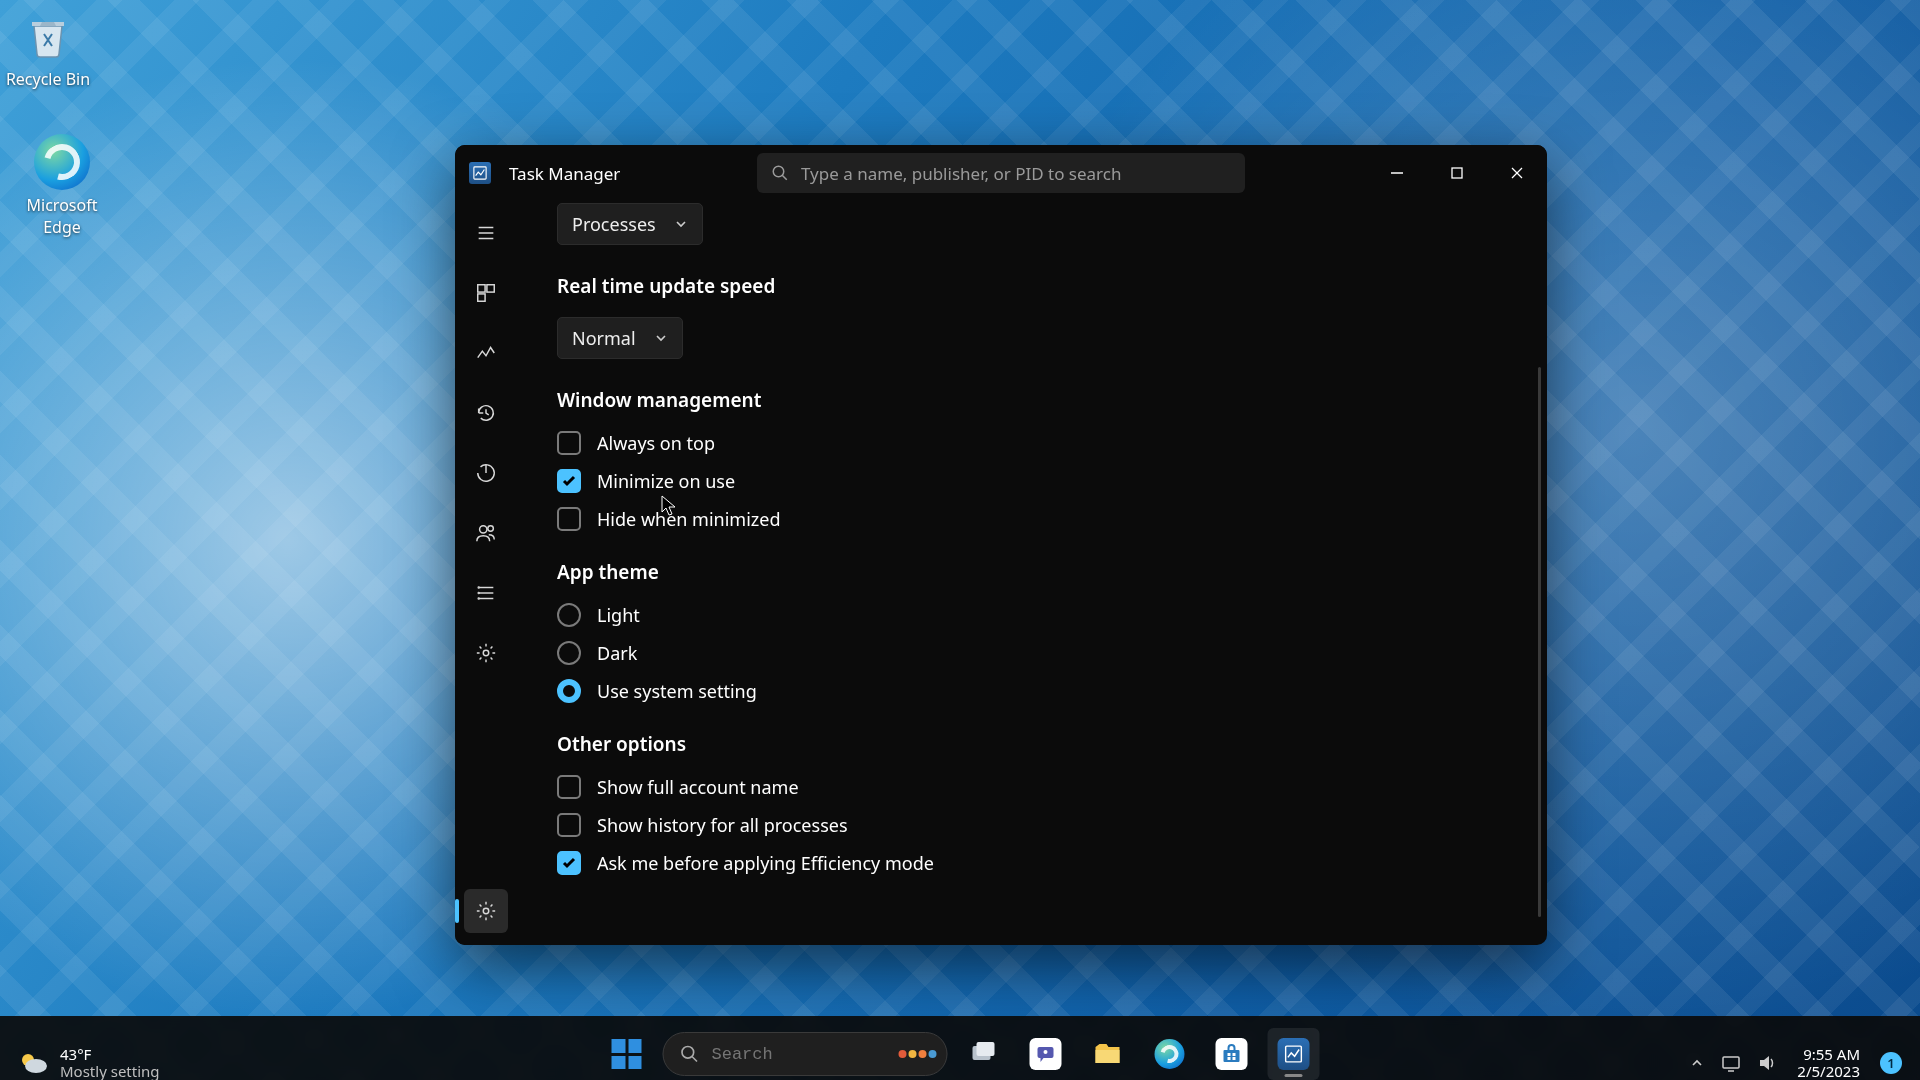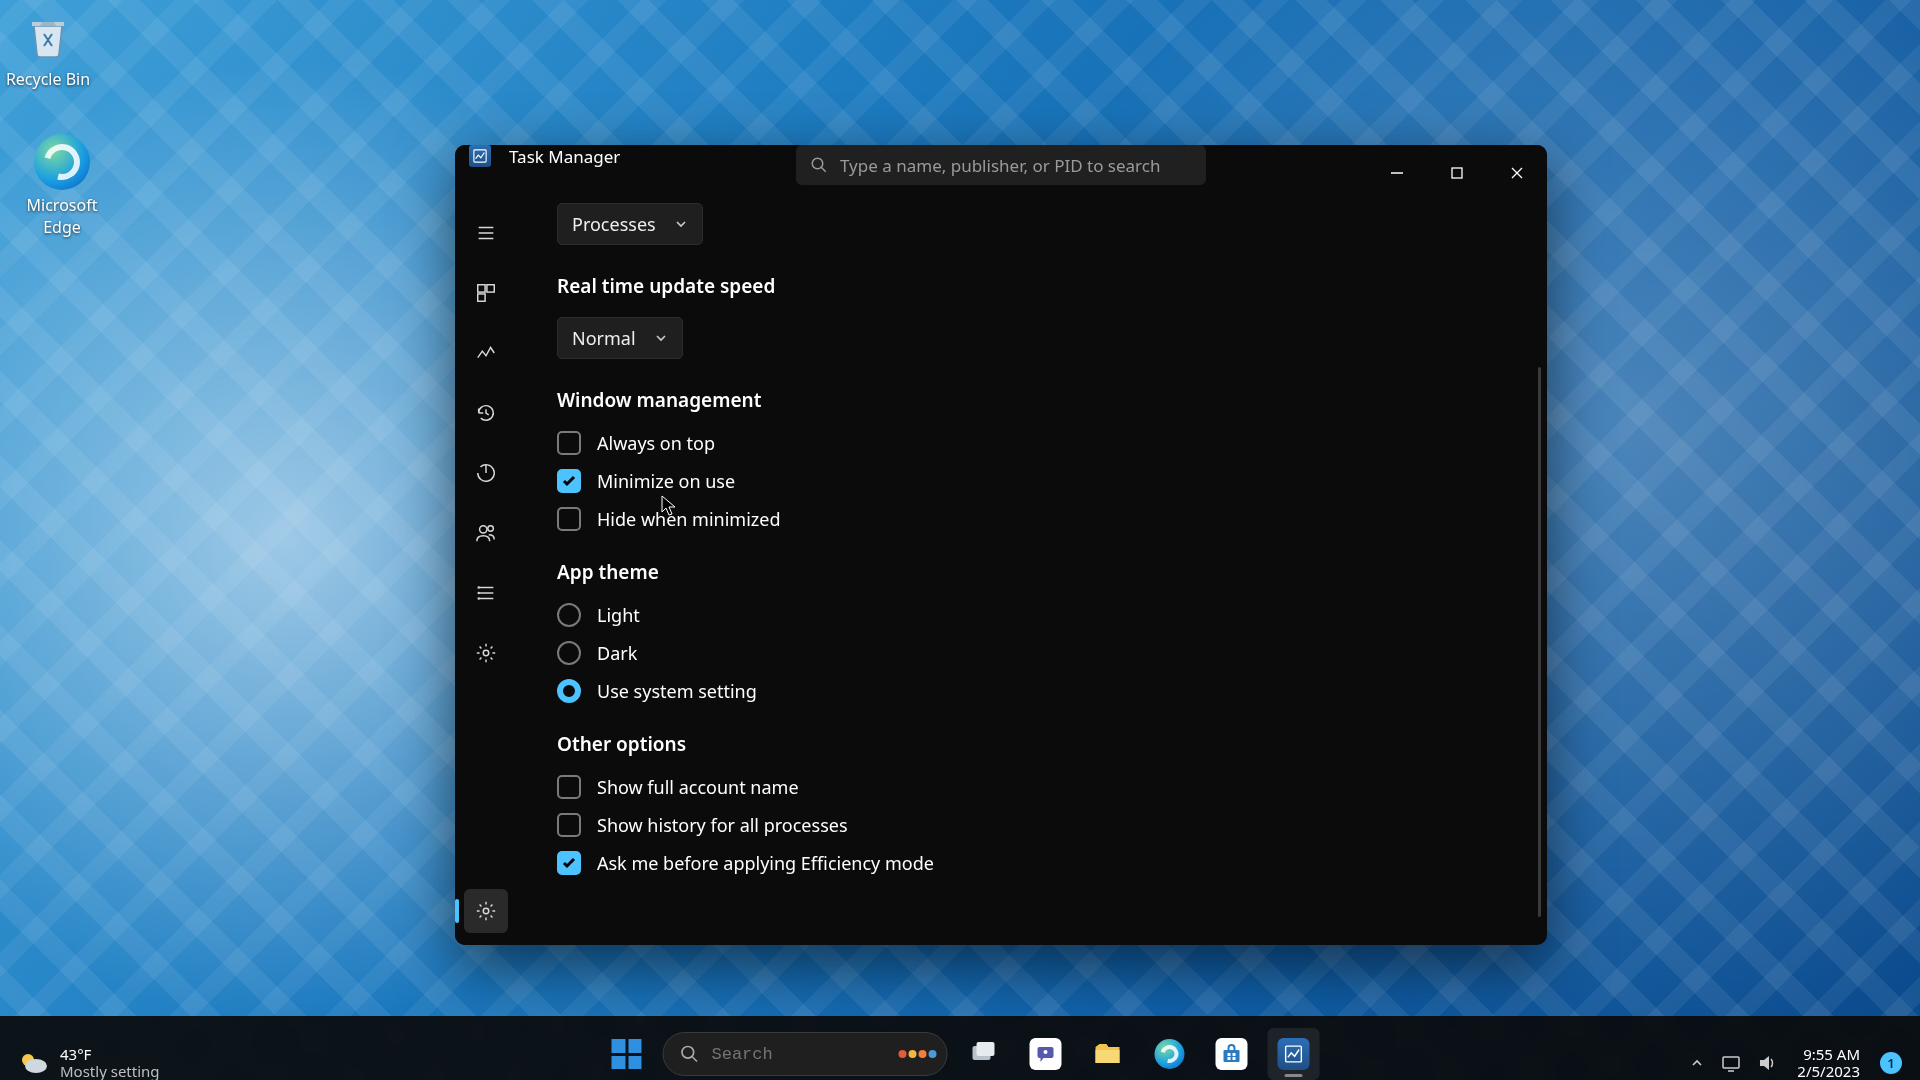--- a/index.html
+++ b/index.html
@@ -28,29 +28,29 @@
 .edge-icon .ico { border-radius: 50%; background: radial-gradient(circle at 35% 30%, #7ed9a3, #1a9fe0 55%, #0a56c2); position: relative; }
 .edge-icon .ico::after { content: ""; position: absolute; inset: 10px; border: 6px solid rgba(255,255,255,0.85); border-radius: 50%; border-left-color: transparent; transform: rotate(-30deg); }
 
 
 .window {
   position: absolute; left: 455px; top: 145px; width: 1092px; height: 800px;
   background: #0b0b0b; border-radius: 10px; box-shadow: 0 20px 60px rgba(0,0,0,0.55);
   display: flex; flex-direction: column; overflow: hidden;
 }
 .titlebar {
-  height: 56px; display: flex; padding: 0 0 0 14px; color: #fff;
+  height: 56px; display: flex; align-items: center; padding: 0 0 0 14px; color: #fff;
   background: #0b0b0b; position: relative;
 }
 .titlebar .app-icon { width: 22px; height: 22px; margin-right: 18px; background: linear-gradient(#2b6fb5,#1e4f85); border-radius: 3px; display:flex;align-items:center;justify-content:center; }
 .titlebar .app-icon svg { width: 14px; height: 14px; }
 .titlebar .title { font-size: 17px; font-weight: 400; }
 .searchbox {
   position: absolute; left: 50%; transform: translateX(-50%);
-  width: 410px; height: 40px; background: #202020; border-radius: 6px; display: flex; align-items: center; padding: 0 14px; gap: 12px;
+  width: 488px; height: 40px; background: #202020; border-radius: 6px; display: flex; align-items: center; padding: 0 14px; gap: 12px;
 }
 .searchbox svg { width: 18px; height: 18px; stroke: #9a9a9a; }
 .searchbox input { flex: 1; background: transparent; border: none; outline: none; color: #c8c8c8; font-size: 17px; }
 .searchbox input::placeholder { color: #9a9a9a; }
 .win-controls { margin-left: auto; display: flex; height: 100%; }
 .win-controls .wc { width: 60px; height: 100%; display: flex; align-items: center; justify-content: center; color: #fff; }
 .win-controls .wc svg { width: 14px; height: 14px; stroke: #fff; }
 
 .body { flex: 1; display: flex; min-height: 0; }
 .sidebar { width: 62px; background: #0b0b0b; display: flex; flex-direction: column; align-items: center; padding-top: 10px; gap: 16px; }

